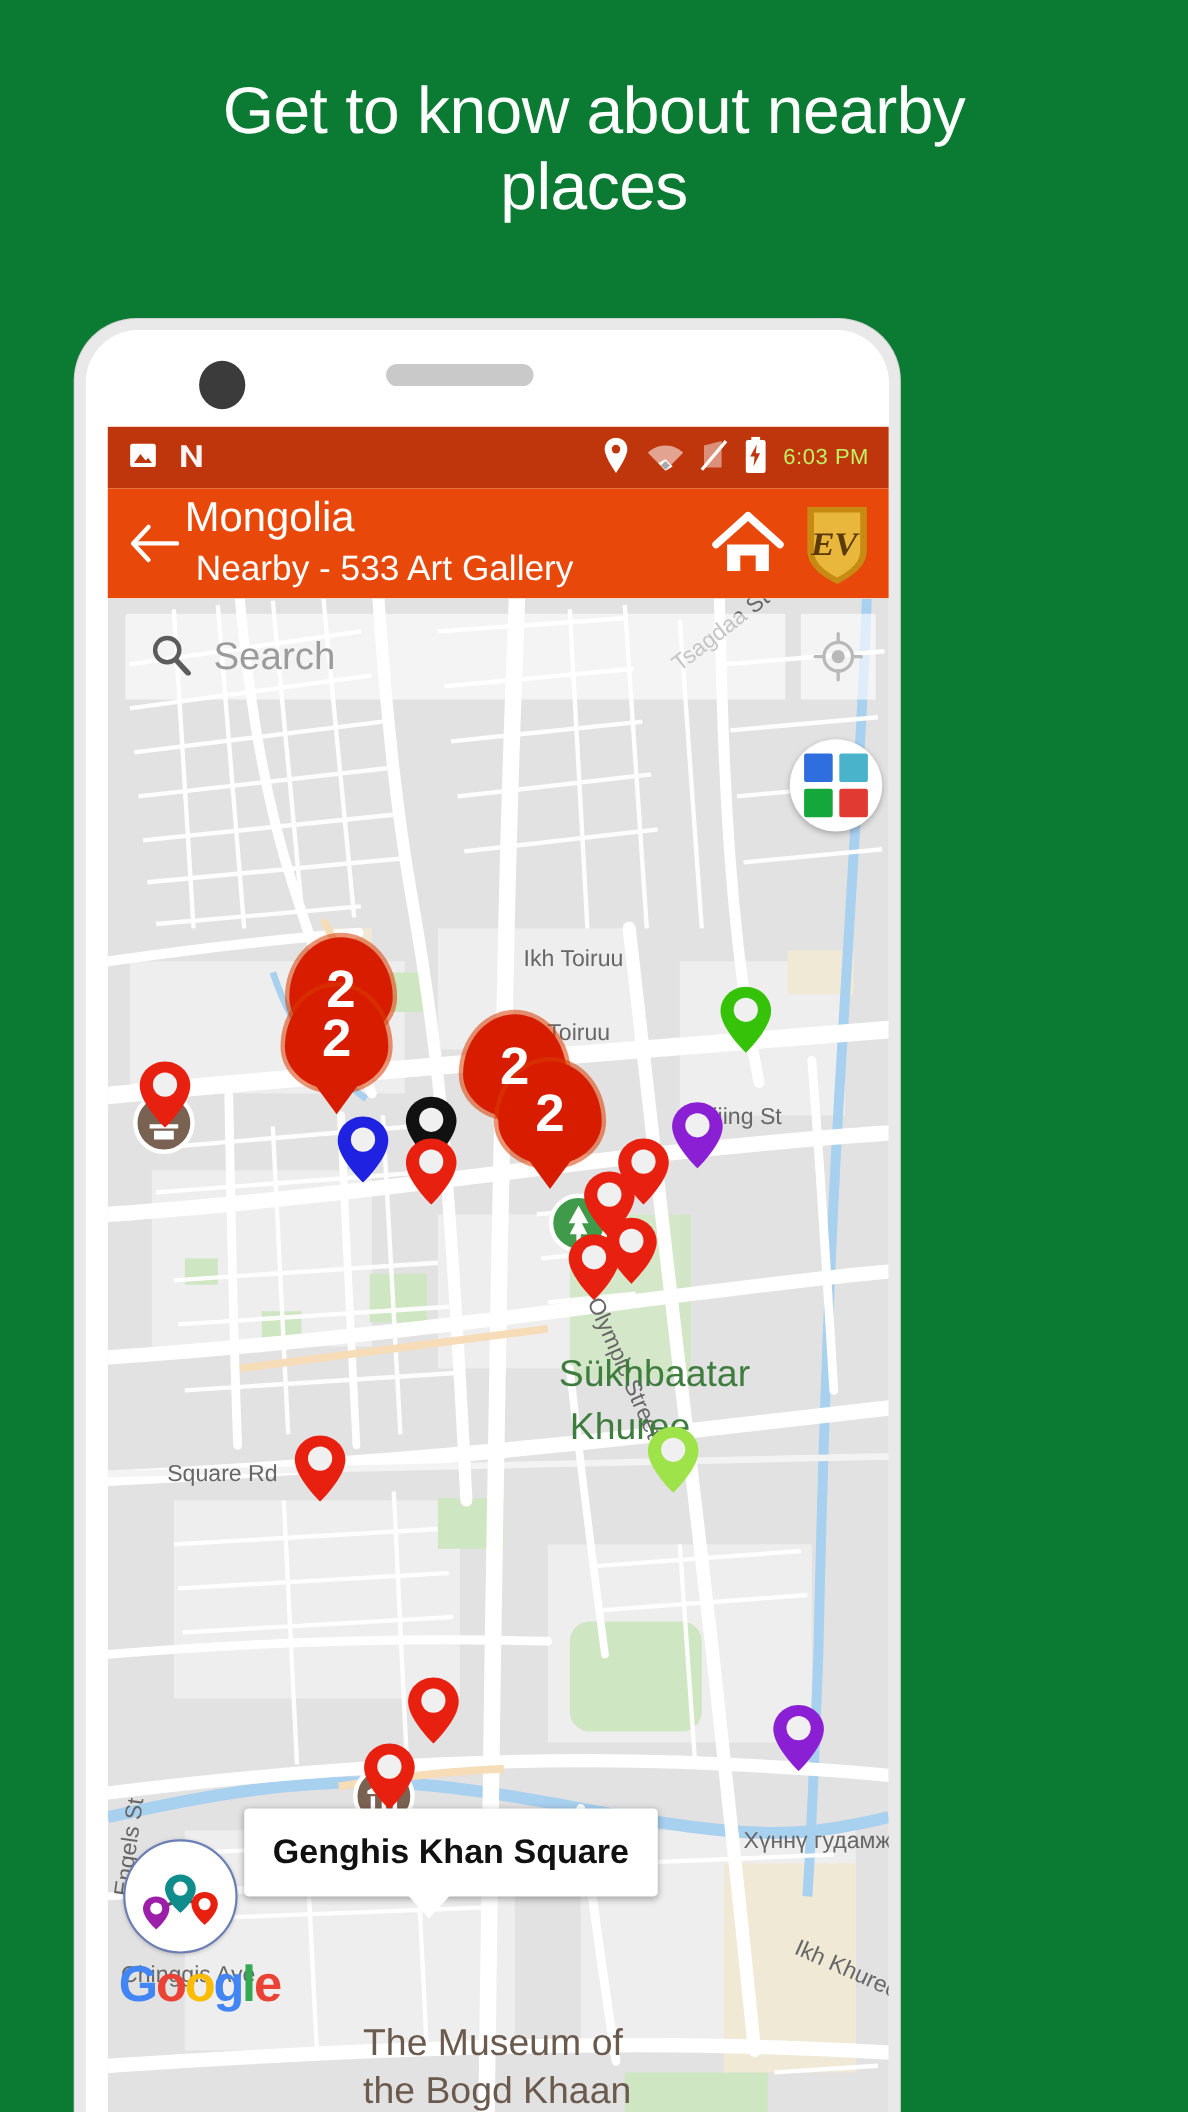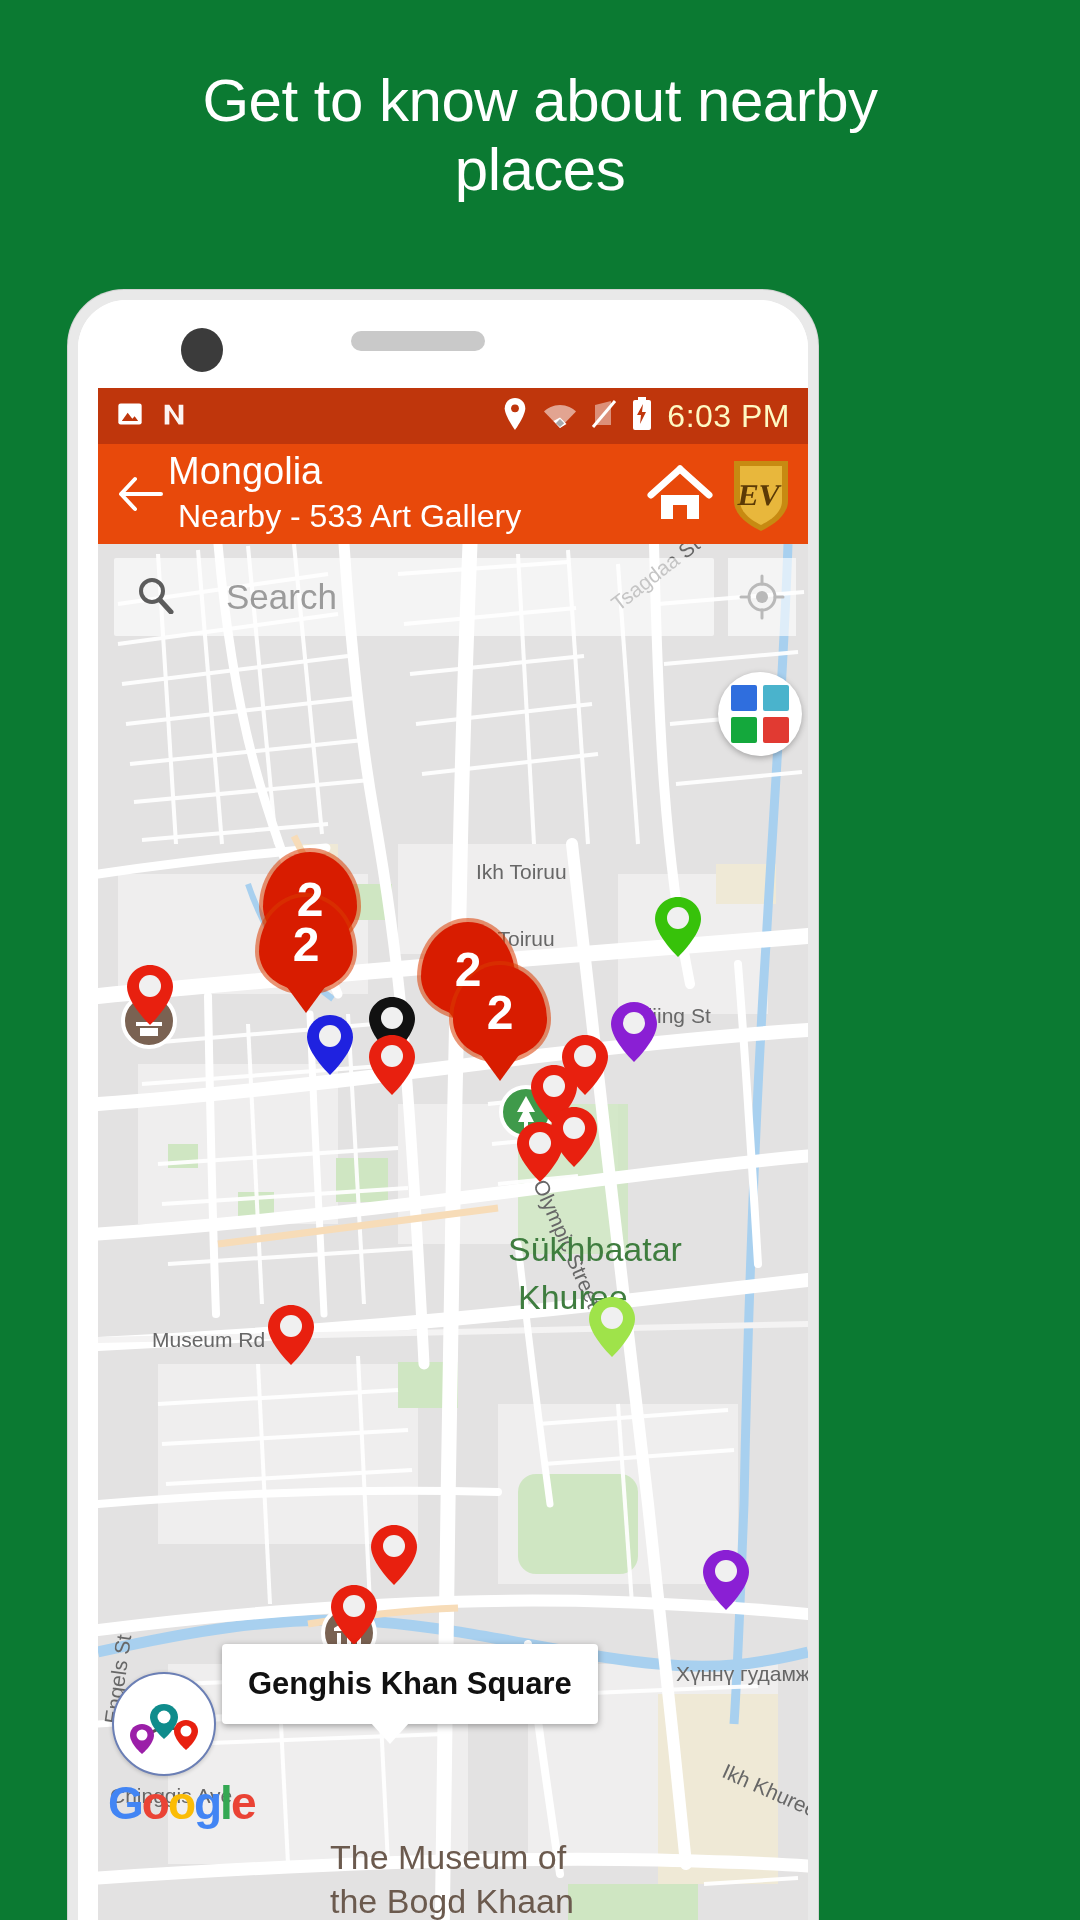--- a/index.html
+++ b/index.html
@@ -49,21 +49,21 @@
   }
 
   
   .statusbar {
     position:absolute; top:88px; left:20px; width:710px; height:56px;
     background:#bf360c;
     display:flex; align-items:center; padding:0 18px;
   }
   .sb-left { display:flex; align-items:center; gap:16px; }
   .sb-right { display:flex; align-items:center; gap:14px; margin-left:auto; }
-  .sb-time { color:#fef9c3; font-size:32px; letter-spacing:0.5px; }
+  .sb-time { color:#bef264; font-size:20px; letter-spacing:0.5px; }
   .ico { display:inline-block; }
 
   
   .appbar {
     position:absolute; top:144px; left:20px; width:710px; height:100px;
     background:#e8490b;
     display:flex; align-items:center;
     padding:0 16px 0 14px;
   }
   .back-arrow { width:56px; height:56px; flex:0 0 auto; display:flex; align-items:center; justify-content:center; }
@@ -80,21 +80,21 @@
   }
   .map svg.basemap { position:absolute; inset:0; }
 
   
   .searchbar {
     position:absolute; top:14px; left:16px; width:600px; height:78px;
     background:rgba(255,255,255,0.62);
     display:flex; align-items:center; gap:20px; padding:0 22px;
     border-radius:2px;
   }
-  .search-placeholder { color:#9b9b9b; font-size:35px;margin-left:32px; }
+  .search-placeholder { color:#9b9b9b; font-size:35px; }
   .loc-btn {
     position:absolute; top:14px; left:630px; width:68px; height:78px;
     background:rgba(255,255,255,0.62);
     display:flex; align-items:center; justify-content:center;
   }
   
   .grid-fab {
     position:absolute; top:128px; left:620px; width:84px; height:84px;
     background:#fff; border-radius:50%;
     display:flex; align-items:center; justify-content:center;
@@ -362,21 +362,21 @@
           <path d="M210 1080 C260 1072 310 1066 360 1064"></path>
         </g>
       </svg>
 
       <div>
         <div class="lbl" style="left:505px; top:18px;  transform:rotate(-38deg);">Tsagdaa St</div>
         <div class="lbl" style="left:378px; top:316px;">Ikh Toiruu</div>
         <div class="lbl" style="left:345px; top:383px;">Baga Toiruu</div>
         <div class="lbl" style="left:524px; top:460px;">Beijing St</div>
         <div class="lbl" style="left:452px; top:632px; transform:rotate(66deg); transform-origin:left top;">Olympic Street</div>
-        <div class="lbl" style="left:54px;  top:784px;">Museum Rd</div>
+        <div class="lbl" style="left:54px;  top:784px;">Square Rd</div>
         <div class="lbl" style="left:2px;   top:1178px; transform:rotate(-82deg); transform-origin:left top;">Engels St</div>
         <div class="lbl" style="left:128px; top:1150px; transform:rotate(-22deg);">Dund</div>
         <div class="lbl" style="left:12px;  top:1240px;">Chinggis Ave</div>
         <div class="lbl" style="left:578px; top:1118px;">Хүннү гудамж</div>
         <div class="lbl" style="left:620px; top:1240px; transform:rotate(24deg);">Ikh Khuree St</div>
 
         <div class="lbl green" style="left:410px; top:686px;">Sükhbaatar</div>
         <div class="lbl green" style="left:420px; top:734px;">Khuree</div>
         <div class="lbl brown" style="left:232px; top:1268px;">The Museum of</div>
         <div class="lbl brown" style="left:232px; top:1312px;">the Bogd Khaan</div>

